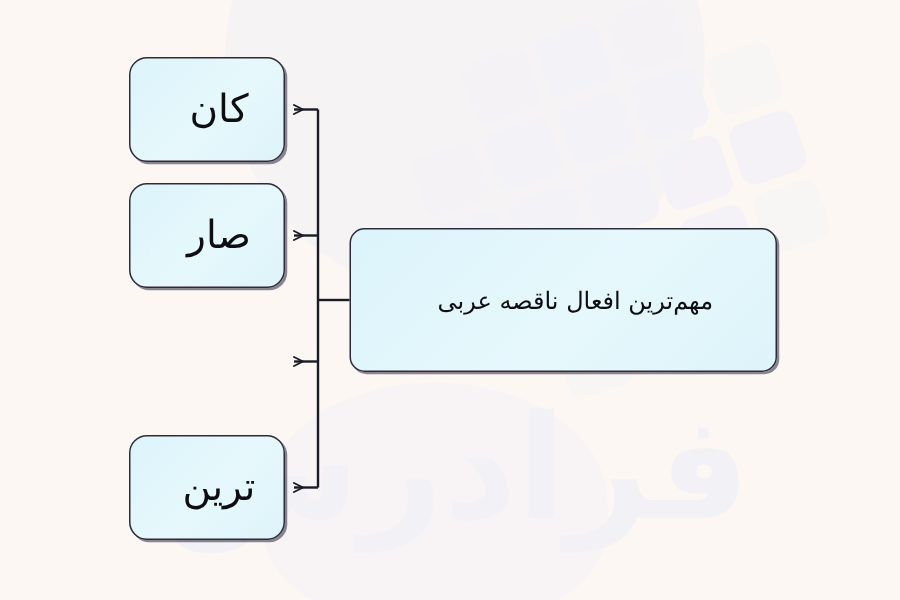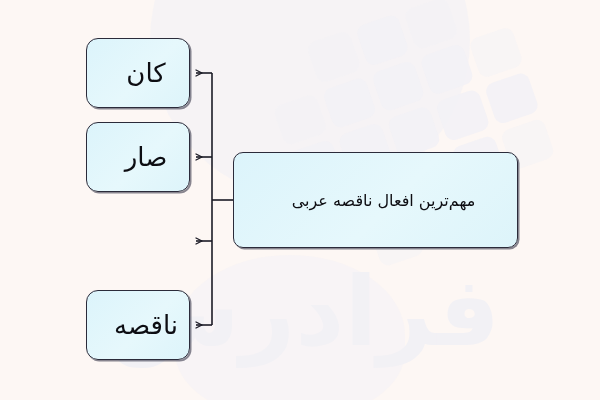--- a/index.html
+++ b/index.html
@@ -196,20 +196,20 @@
   <div class="node leaf-node leaf-1">
     <span class="node-label">کان</span>
   </div>
 
   <div class="node leaf-node leaf-2">
     <span class="node-label">صار</span>
   </div>
 
 
   <div class="node leaf-node leaf-4">
-    <span class="node-label">ناقصه</span>
+    <span class="node-label">ترین</span>
   </div>
 
   <div class="node root-node">
     <span class="node-label">مهم‌ترین افعال ناقصه عربی</span>
   </div>
 
 </div>
 
 </body></html>

